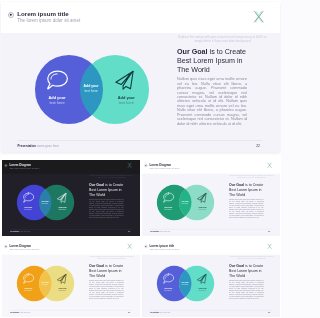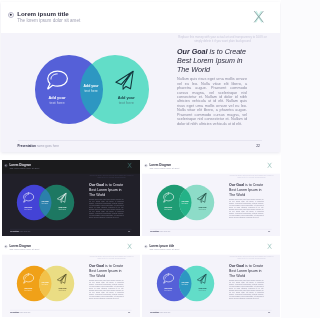--- a/index.html
+++ b/index.html
@@ -73,21 +73,21 @@
           <span class="b" style="color: rgb(207, 210, 242);">text here</span>
         </div>
         <div class="lbl" style="left: 71.1px; top: 82.2px; width: 38px; font-size: 3.45px; line-height: 4.5px;">
           <span class="a" style="color: rgb(255, 255, 255);">Add your</span>
           <span class="b" style="color: rgb(207, 234, 242);">text here</span>
         </div>
         <div class="lbl" style="left: 104.3px; top: 94.3px; width: 42px; font-size: 3.9px; line-height: 4.4px;">
           <span class="a" style="color: rgb(23, 63, 67);">Add your</span>
           <span class="b" style="color: rgb(78, 140, 138);">text here</span>
         </div>
-        <div class="heading" style="left: 176px; top: 45.6px; width: 71px; font-size: 7.15px; line-height: 9.1px; color: rgb(42, 42, 60); font-style: italic;"><b>Our Goal</b><span> is to Create Best Lorem Ipsum in The World</span></div>
+        <div class="heading" style="left: 176px; top: 45.6px; width: 71px; font-size: 7.15px; line-height: 9.1px; color: rgb(42, 42, 60);"><b>Our Goal</b><span> is to Create Best Lorem Ipsum in The World</span></div>
         <div class="bodytext" style="left: 176px; top: 75.3px; width: 70px; font-size: 3.8px; line-height: 4.42px; color: rgb(138, 138, 158);">Nullam quis risus eget urna mollis ornare vel eu leo. Nulla vitae elit libero, a pharetra augue. Praesent commodo cursus magna, vel scelerisque nisl consectetur et. Nullam id dolor id nibh ultricies vehicula ut id elit. Nullam quis risus eget urna mollis ornare vel eu leo. Nulla vitae elit libero, a pharetra augue. Praesent commodo cursus magna, vel scelerisque nisl consectetur et. Nullam id dolor id nibh ultricies vehicula ut id elit.</div>
         <div class="ftrline" style="left: 16.5px; top: 138px; width: 244px; height: 0.7px; background: rgb(230, 229, 240);"></div>
         <div class="ftr" style="left: 16.5px; top: 141.6px; font-size: 3.05px; color: rgb(160, 160, 180);"><span class="fs" style="color: rgb(48, 48, 74);">Presentation</span><span> name goes here</span></div>
         <div class="pg" style="left: 229px; top: 141.6px; width: 30px; font-size: 3.4px; color: rgb(48, 48, 74);">22</div>
       </div>
     </div>
     <div class="slide" style="left: 2px; top: 160px; width: 138px; height: 76px; background: rgb(33, 32, 41);">
       <div class="canvas" style="position: absolute; left: 0px; top: 0px; width: 279px; height: 150px; transform-origin: 0px 0px; transform: scale(0.494624, 0.506667);">
         <div class="hdr" style="height: 27px; background: rgb(27, 27, 29);"></div>
         <div class="hdr-icon" style="left: 5px; top: 7.6px; width: 6px; height: 6px; border: 0.9px solid rgb(110, 109, 128);">

